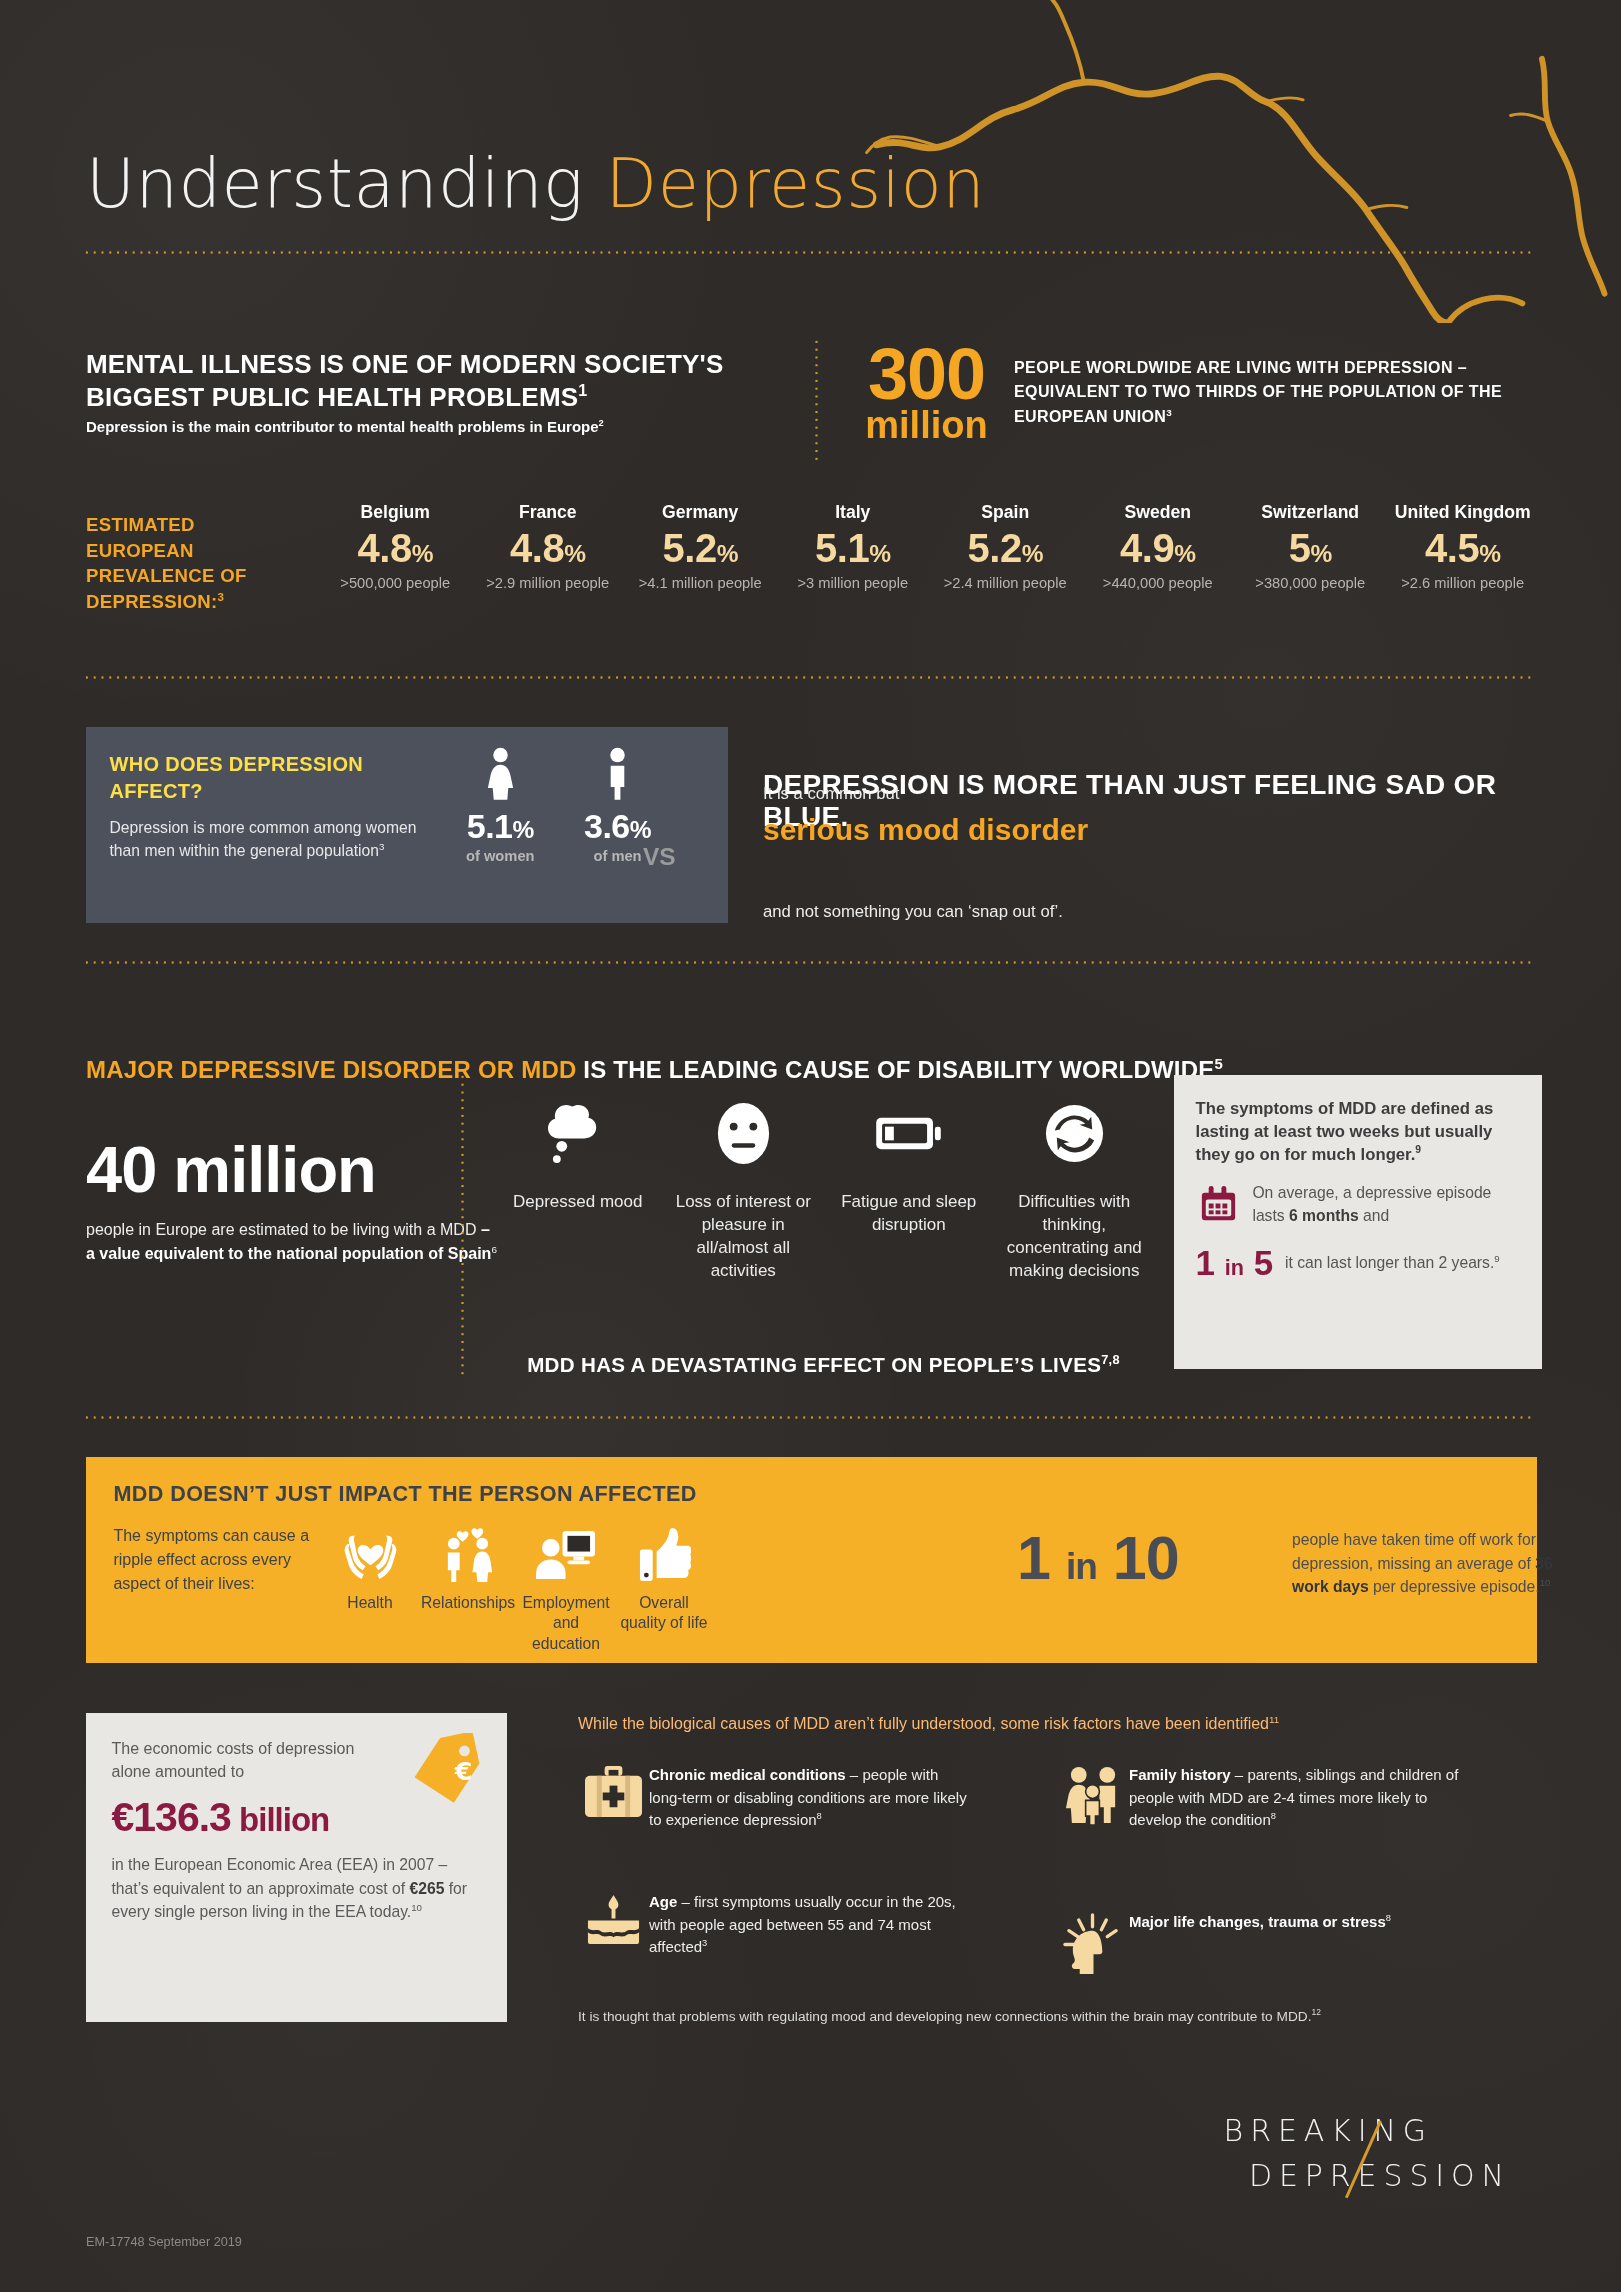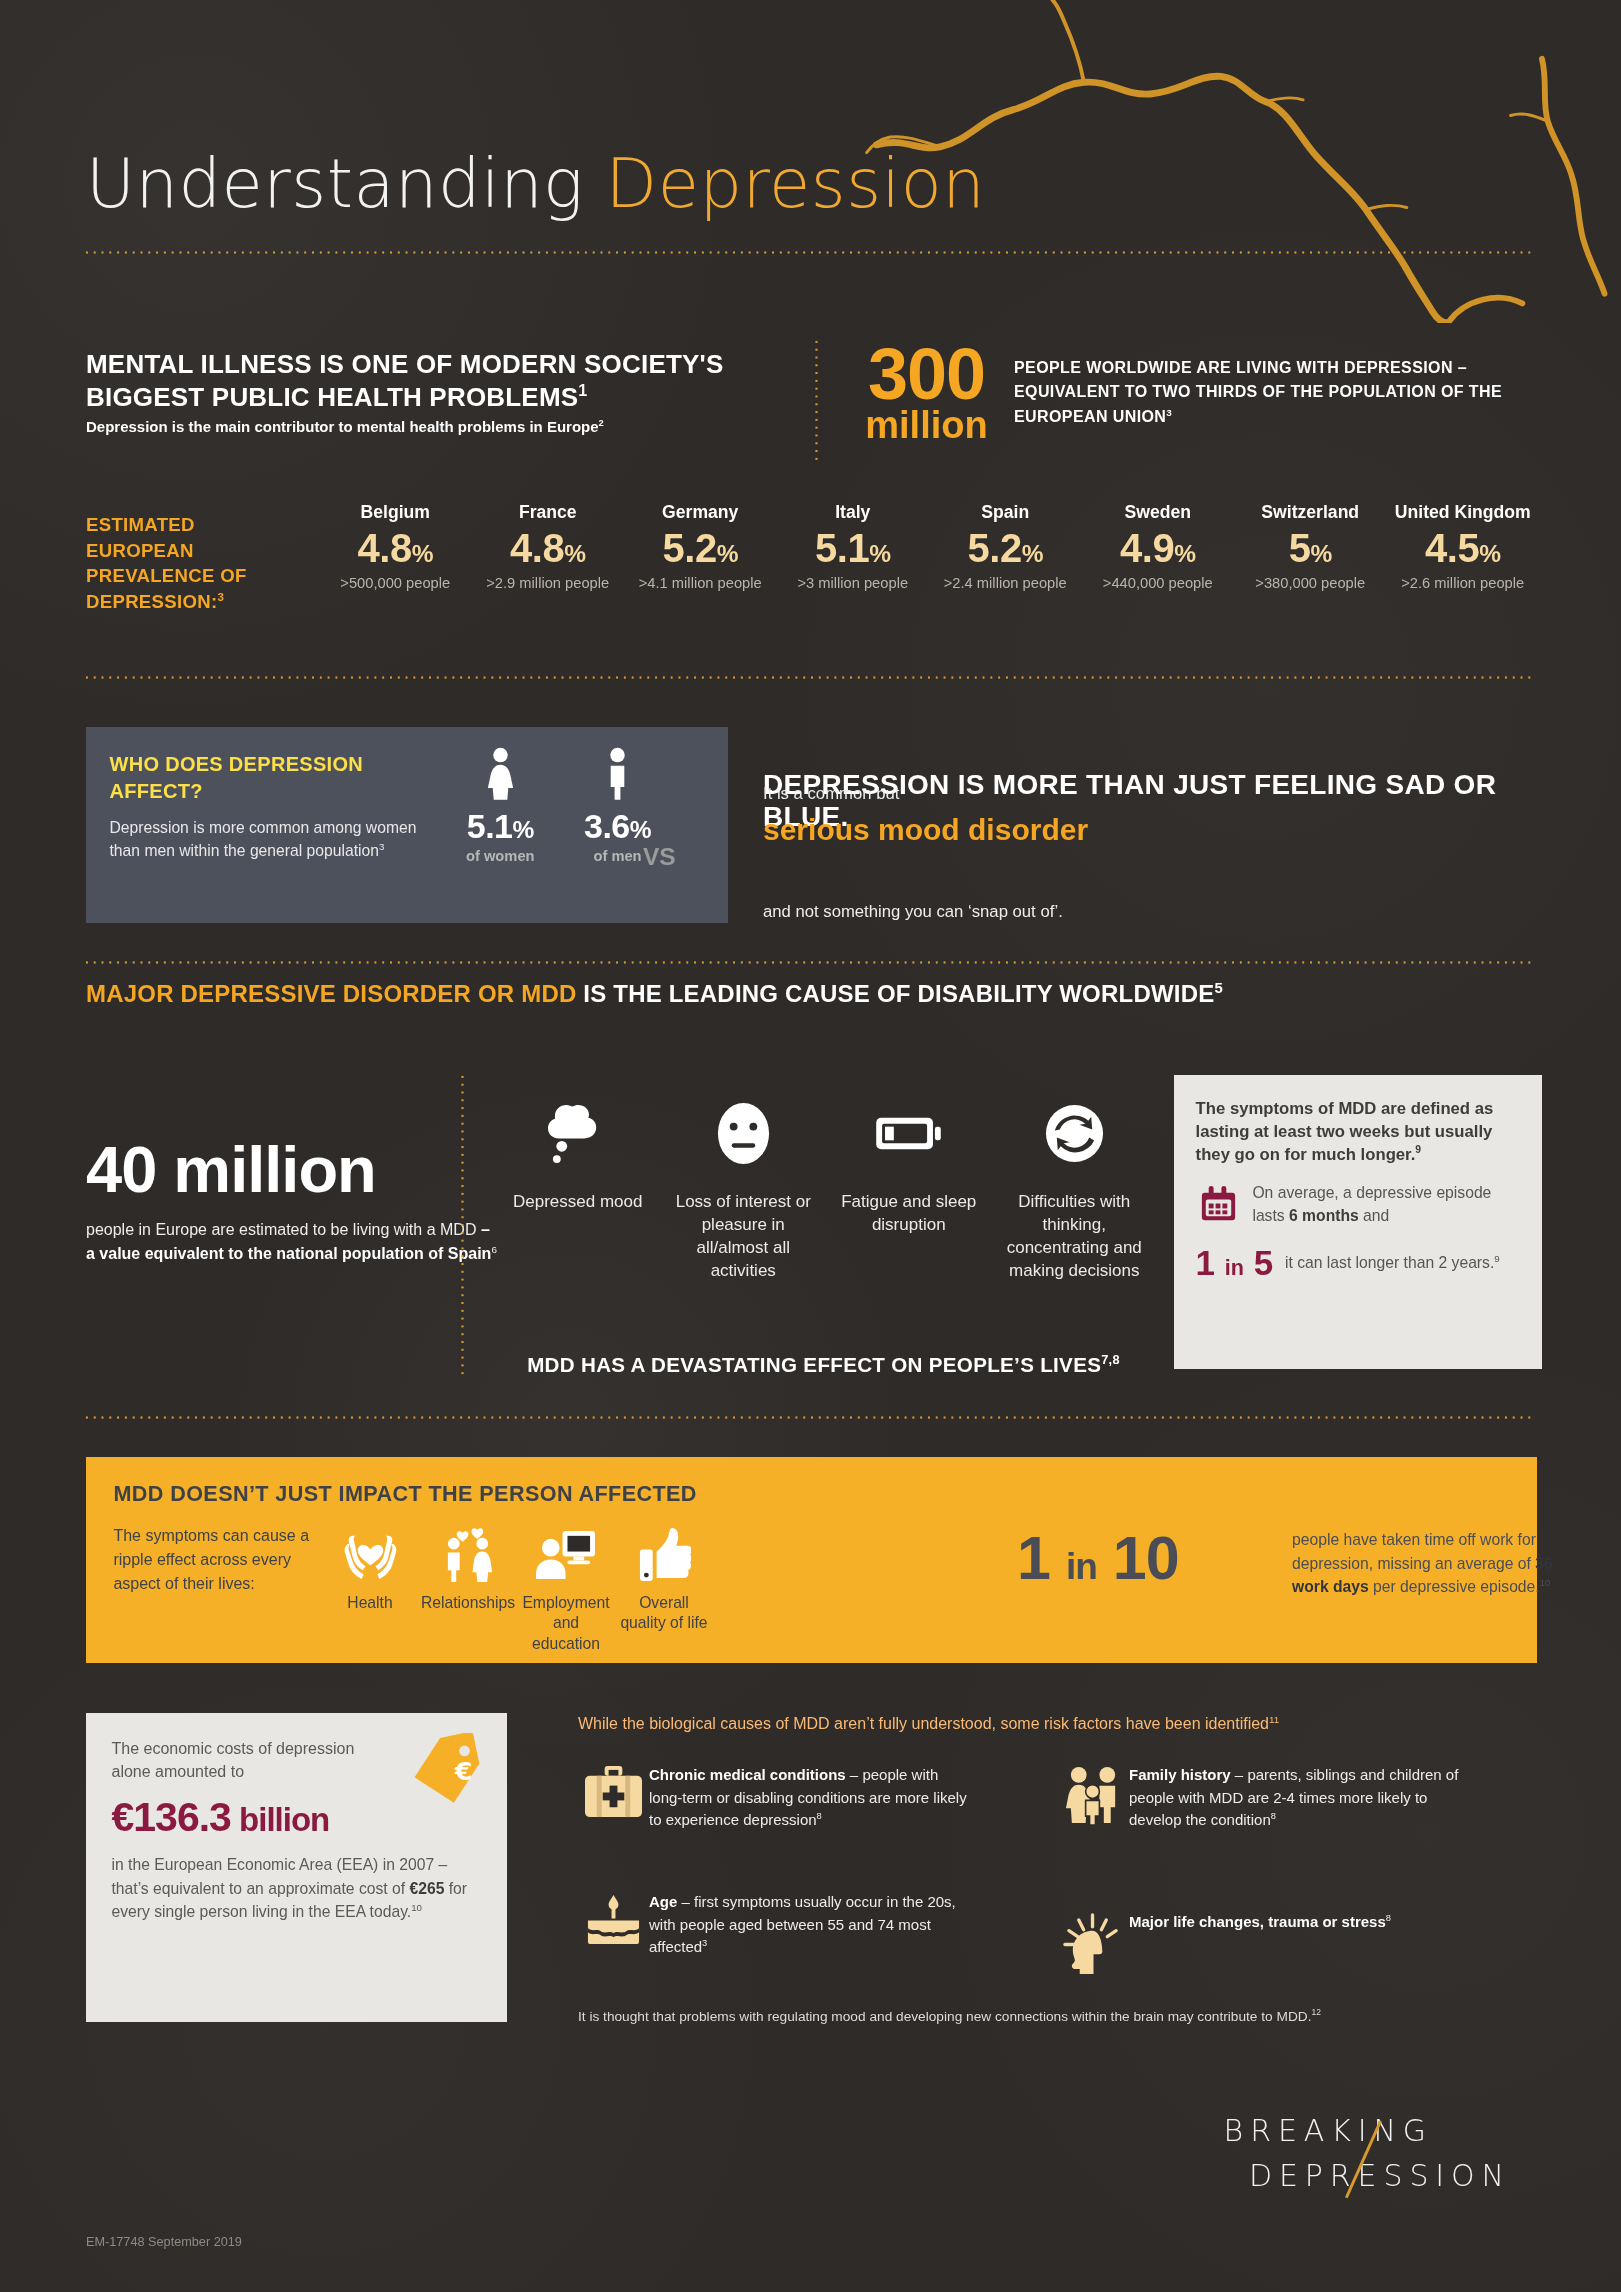--- a/index.html
+++ b/index.html
@@ -75,21 +75,21 @@
             letter-spacing:0.3px;color:#fff;}
   .sad-a{position:absolute;left:763px;top:784px;font-size:16.7px;color:#eee;}
   .sad-big{position:absolute;left:763px;top:812px;width:382px;font-size:30px;font-weight:bold;
            color:#f5a623;line-height:1.18;}
   .sad-b{position:absolute;left:763px;top:902px;font-size:16.7px;color:#eee;}
   .sad-card{position:absolute;left:1176px;top:779px;width:363px;height:130px;background:#f5b027;
             display:flex;align-items:center;justify-content:center;text-align:center;
             color:#3a3a3a;font-size:16px;line-height:1.48;padding:0 17.6px;box-sizing:border-box;}
 
   
-  .mdd-head{position:absolute;left:86px;top:980px;font-size:24px;font-weight:bold;letter-spacing:0.2px;}
+  .mdd-head{position:absolute;left:86px;top:1056px;font-size:24px;font-weight:bold;letter-spacing:0.2px;}
   .mdd-head .y{color:#f5a623;}
   .forty{position:absolute;left:86px;top:1137px;width:412px;}
   .forty .n{font-size:65px;font-weight:bold;color:#fff;letter-spacing:-1px;line-height:1;}
   .forty .t{margin-top:15.7px;font-size:16px;color:#eee;line-height:1.5;}
   .forty .t b{color:#fff;}
 
   .sym-row{position:absolute;left:495px;top:1098px;width:662px;display:flex;}
   .sym{flex:1;text-align:center;padding:0 6.9px;box-sizing:border-box;}
   .sym-ic{height:71px;display:flex;align-items:center;justify-content:center;}
   .sym-lab{margin-top:22px;font-size:17px;color:#ebebeb;line-height:1.35;}

